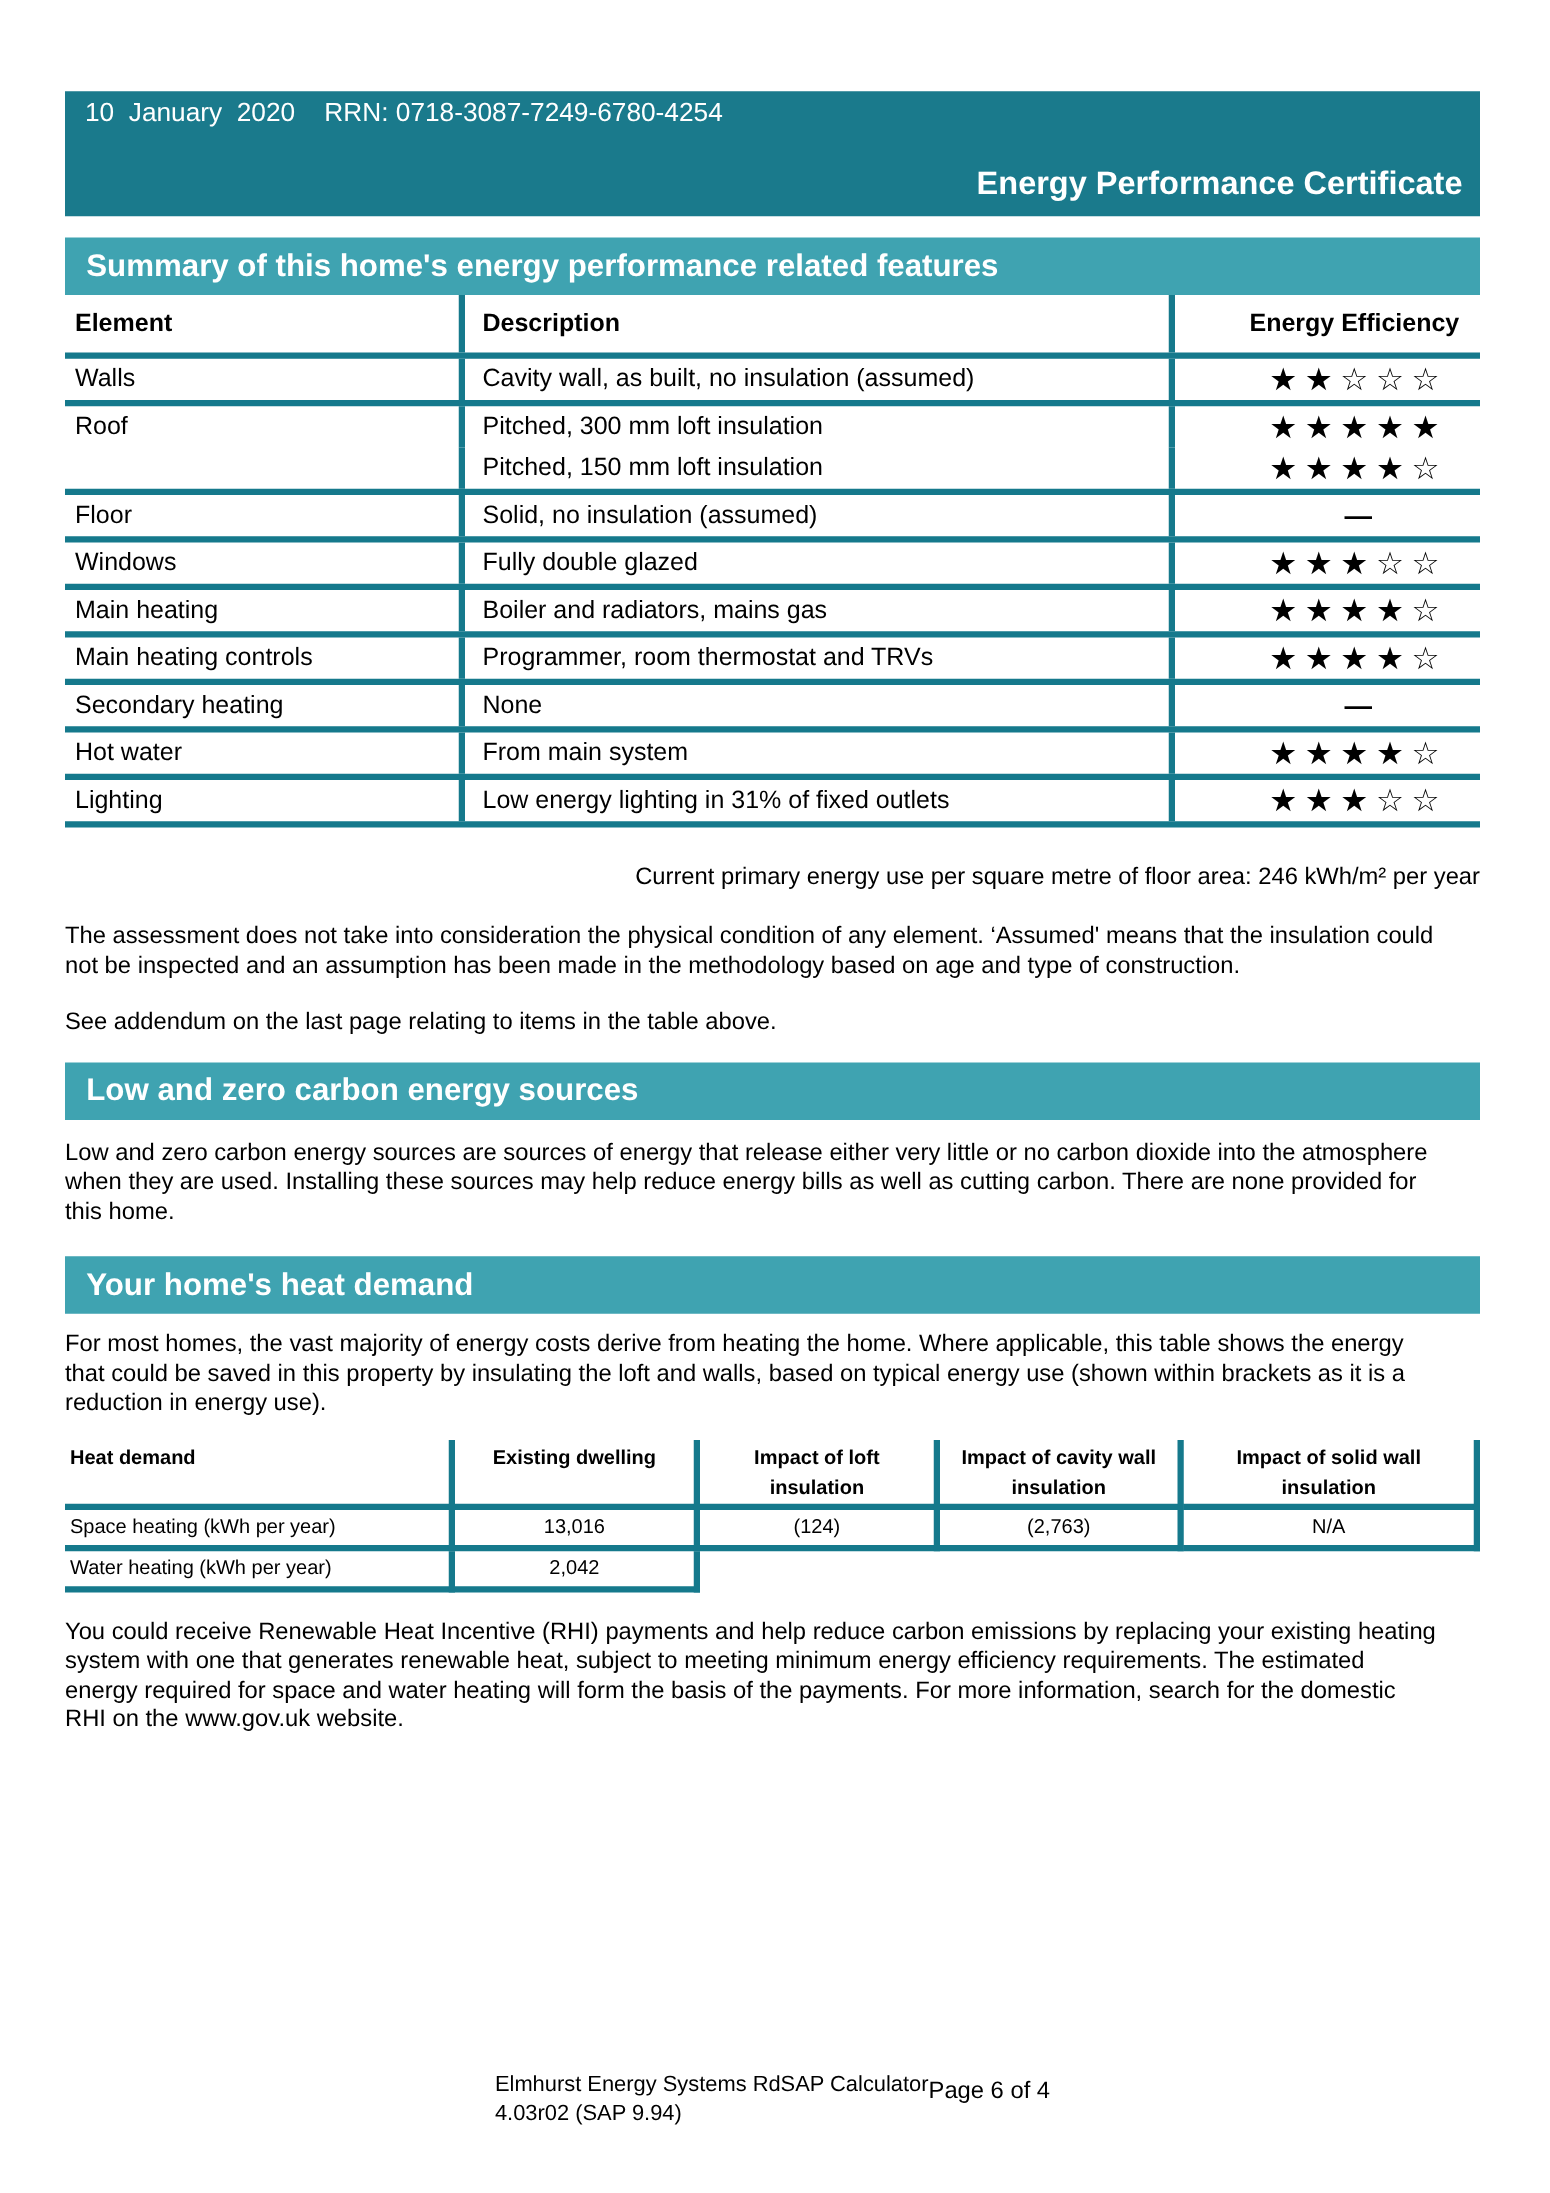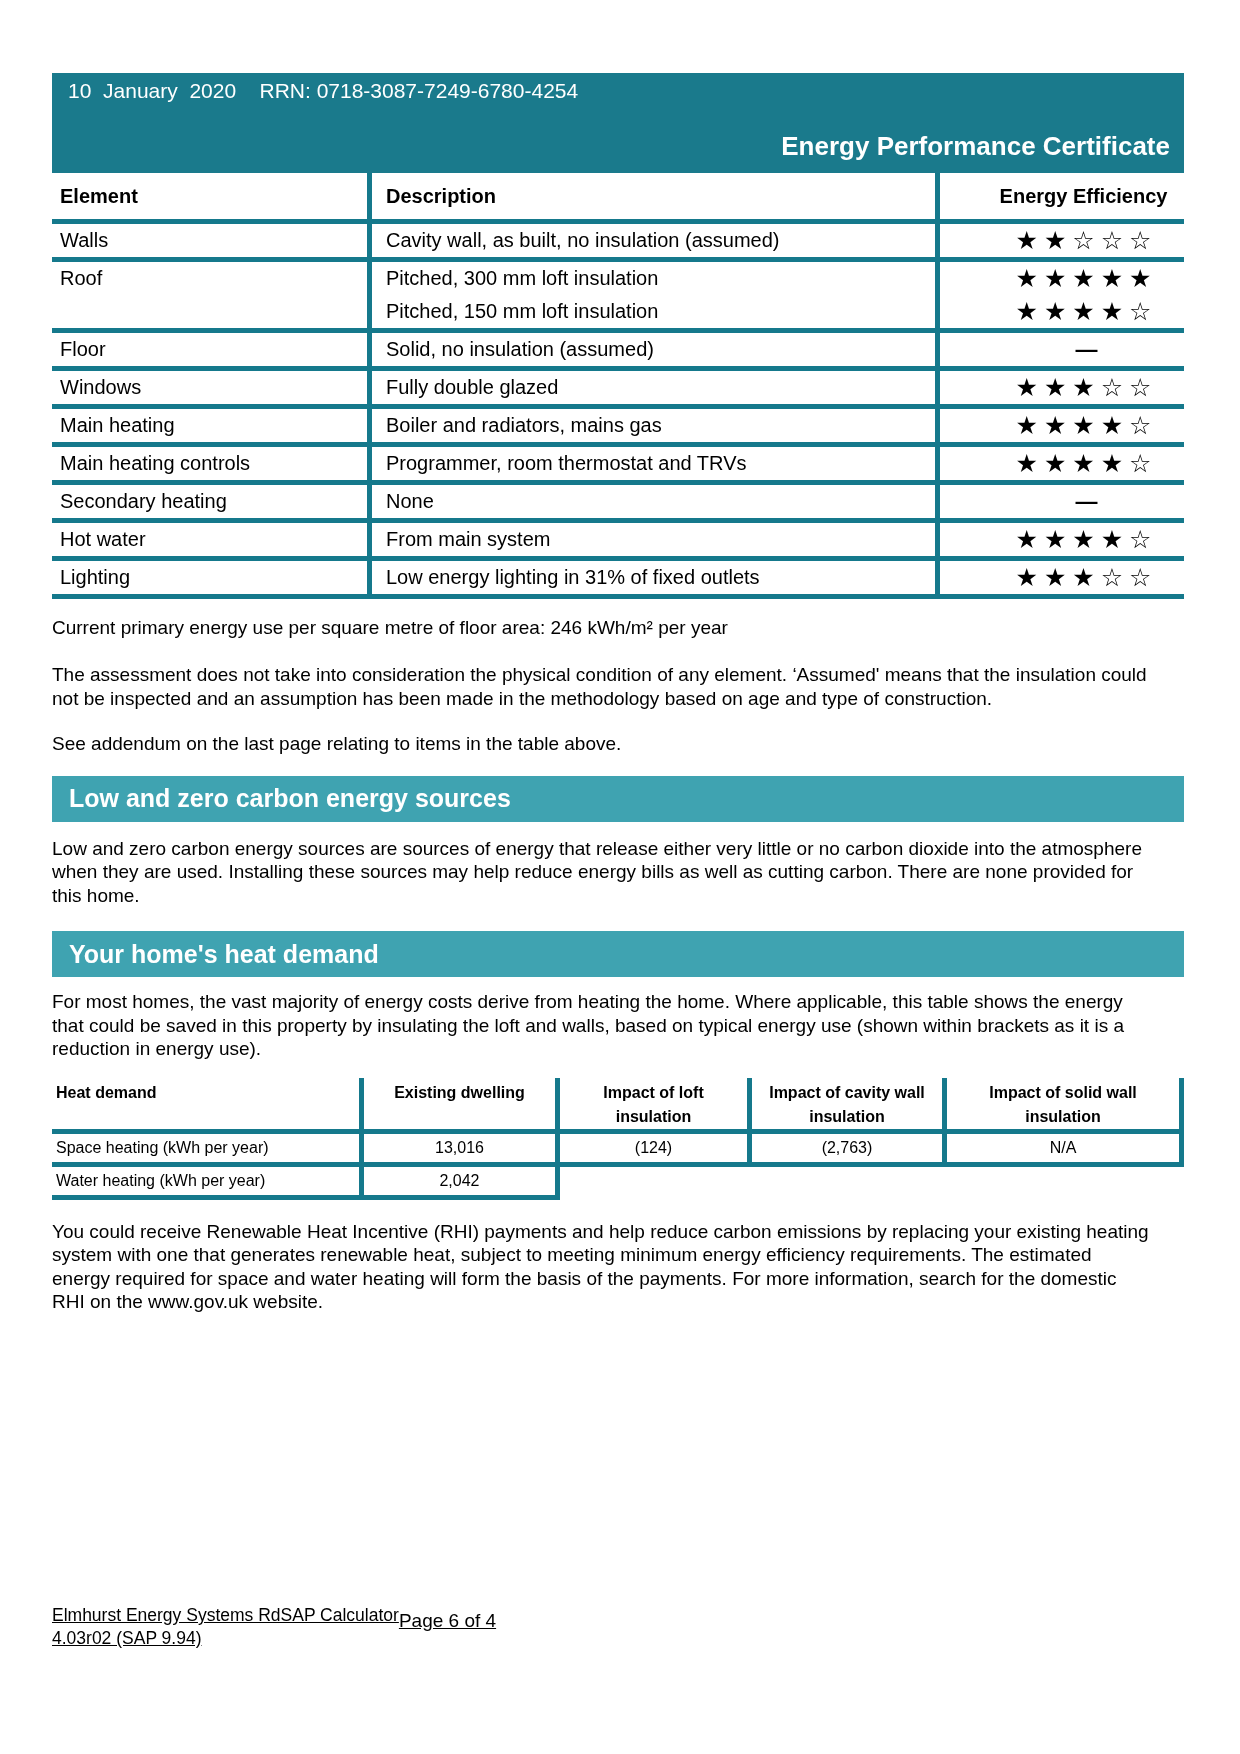--- a/index.html
+++ b/index.html
@@ -60,21 +60,21 @@
   .stars {
     font-family: "DejaVu Sans", sans-serif;
     font-size: 25px;
     letter-spacing: 6px;
     padding-left: 6px;
     white-space: nowrap;
   }
   .stars.dash { font-size: 22px; font-weight: bold; letter-spacing: 0; font-family: "Liberation Sans", sans-serif; }
 
   
-  .note { font-size: 19px; margin-top: 18px; }
+  .note { font-size: 19px; margin-top: 29px; text-align: right; }
   .para { font-size: 19px; line-height: 23.5px; max-width: 1100px; }
   .p-assess { margin-top: 24px; }
   .p-addendum { margin-top: 22px; }
   .bar-lzc { margin-top: 20px; }
   .p-lzc { margin-top: 15px; }
   .bar-heat { margin-top: 24px; }
   .p-heat { margin-top: 13px; }
   .p-rhi { margin-top: 20px; }
 
   
@@ -102,41 +102,41 @@
     border-bottom: 5px solid var(--teal_border, #15798C);
   }
   .hd-water .h1, .hd-water .h2 {
     border-right: 5px solid var(--teal_border, #15798C);
     border-bottom: 5px solid var(--teal_border, #15798C);
   }
 
   
   .footer {
     position: absolute;
-    left: 52px; right: 56px; top: 1604px;
+    left: 52px; right: 56px; top: 1656px;
     display: flex;
-    justify-content: flex-start;
-    text-decoration: underline;
+    justify-content: center;
   }
   .footer-left { font-size: 17.5px; line-height: 23px; }
   .footer-right { font-size: 19px; padding-top: 6px; }
 </style>
 </head>
 <body>
 
 <div class="page">
 
   <div class="banner">
     <div class="banner-left">
       
       <div>10  January  2020    RRN: 0718-3087-7249-6780-4254</div>
     </div>
     <div class="banner-title">Energy Performance Certificate</div>
   </div>
 
+  <div class="section-bar bar-summary">Summary of this home's energy performance related features</div>
 
   <div class="sum-table">
     <div class="sum-row sum-head">
       <div class="c1">Element</div>
       <div class="c2">Description</div>
       <div class="c3">Energy Efficiency</div>
     </div>
 
     <div class="sum-row">
       <div class="c1">Walls</div>

